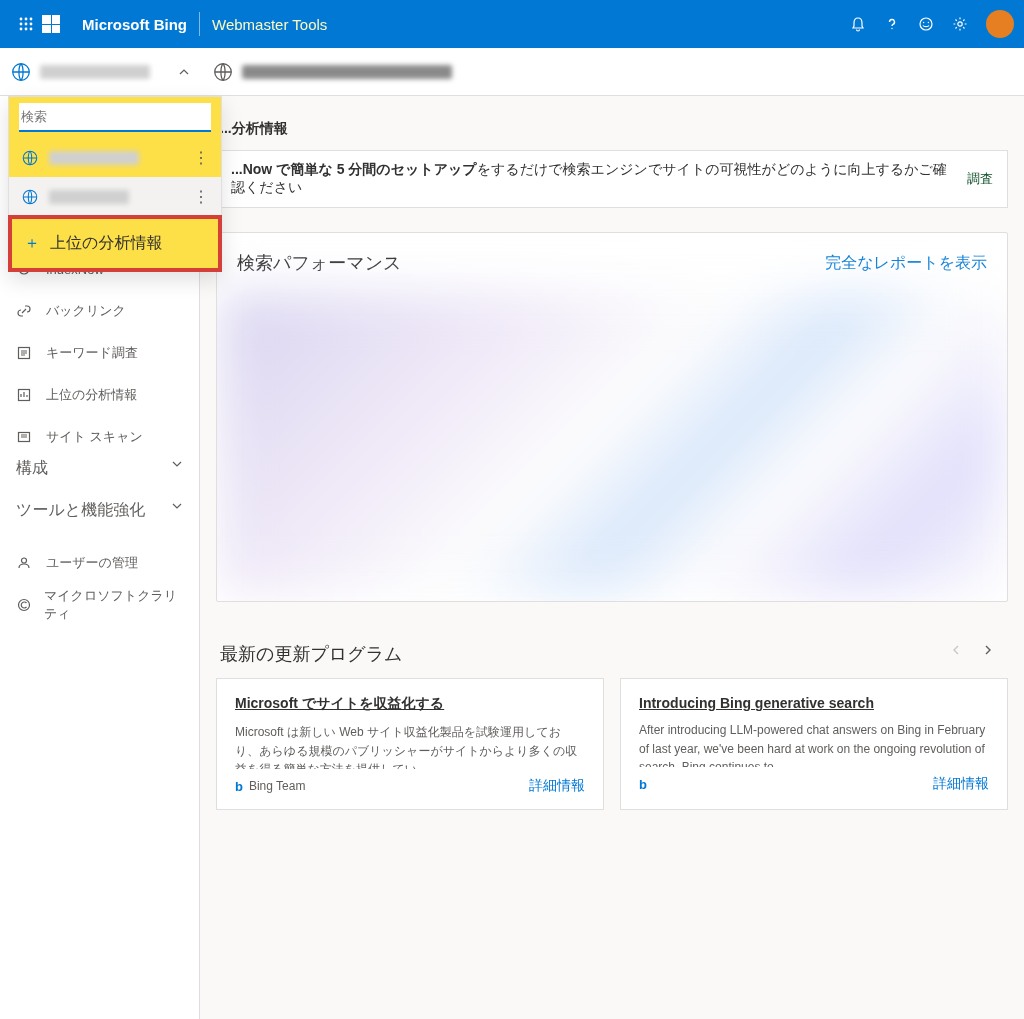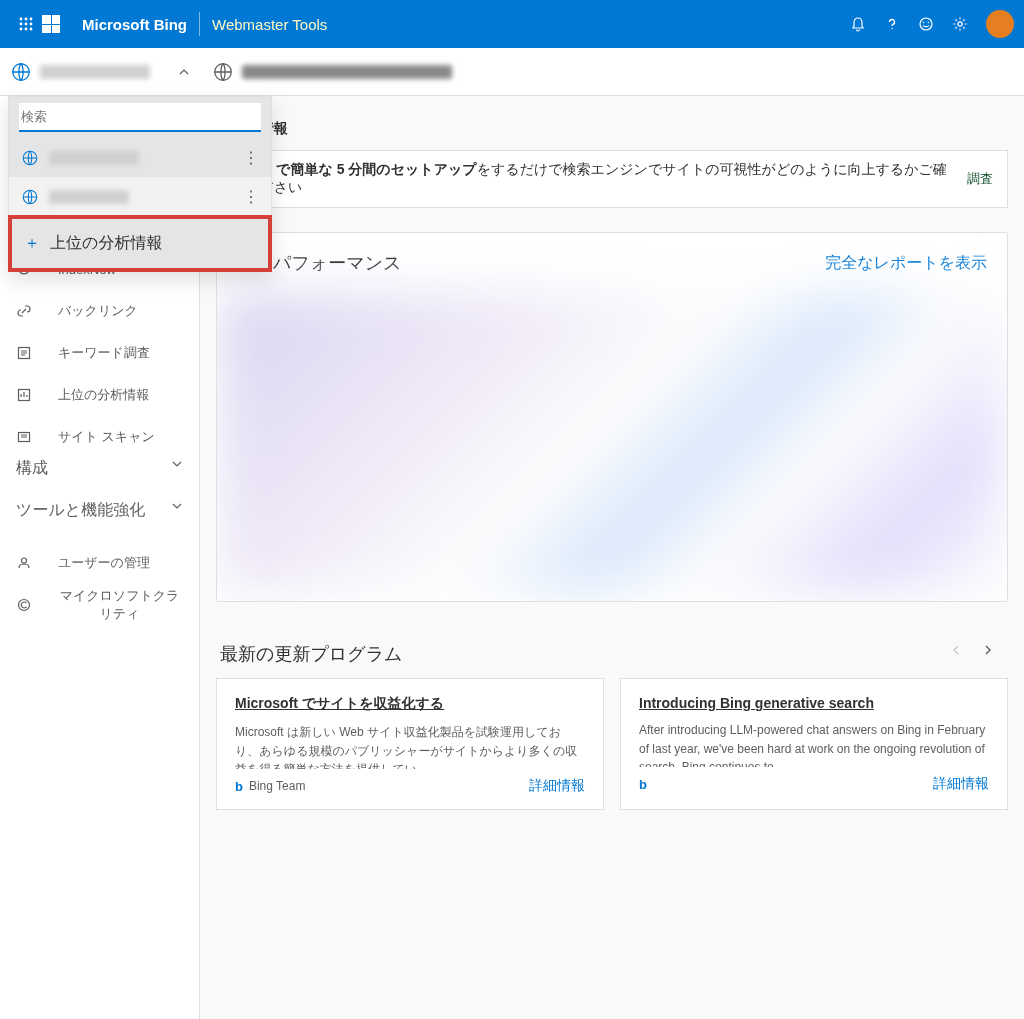--- a/index.html
+++ b/index.html
@@ -17,21 +17,21 @@
 .sitebar-left { width:200px; display:flex; align-items:center; padding:0 10px; gap:8px; position:relative; cursor:pointer; }
 .sitebar-right { flex:1; display:flex; align-items:center; padding:0 12px; gap:8px; }
 .chevron { margin-left:auto; }
 .globe-ic { width:22px; height:22px; color:#0078d4; flex-shrink:0; }
 .globe-ic-small { width:18px; height:18px; color:#0078d4; }
 .blurtext { height:14px; border-radius:2px; filter:blur(2.5px); background:#d0d0d0; }
 .blurtext.l1 { width:110px; }
 .blurtext.l2 { width:210px; background:#8a8a8a; }
 .main { display:flex; height:calc(100% - 96px); position:relative; }
 .sidebar { width:200px; border-right:1px solid #e1dfdd; background:#fff; padding-top:110px; }
-.sidebar-row { display:flex; align-items:center; height:42px; padding:0 16px; color:#605e5c; font-size:13px; gap:24px; cursor:pointer;text-align:center; }
+.sidebar-row { display:flex; align-items:center; height:42px; padding:0 16px; color:#605e5c; font-size:13px; gap:12px; cursor:pointer; }
 .sidebar-row .sic { width:18px; text-align:center; color:#605e5c; font-size:14px;}
 .sidebar-section { display:flex; align-items:flex-start; justify-content:space-between; padding:0 16px; height:42px; color:#605e5c; font-size:16px; cursor:pointer; }
 .content { flex:1; padding:16px 16px 0 16px; overflow:hidden; }
 .content-title-row { display:flex; align-items:center; padding:8px 0 12px 4px; }
 .content-title { font-size:14px; font-weight:600; color:#323130; }
 .banner { background:#fff; border:1px solid #e1dfdd; padding:10px 14px; display:flex; align-items:center; font-size:14px; }
 .banner-strong { font-weight:600; }
 .banner-link { color:#14532d; cursor:pointer; padding-left:8px; font-size:13px; text-align:right; }
 .panel { background:#fff; border:1px solid #e1dfdd; margin-top:24px; border-radius:2px; overflow:hidden; }
 .panel-head { display:flex; align-items:center; justify-content:space-between; padding:18px 20px; }
@@ -43,21 +43,21 @@
 .arrow-btn { width:32px; height:32px; display:flex; align-items:center; justify-content:center; color:#605e5c; cursor:pointer; font-size:13px;}
 .arrow-btn.disabled { color:#c8c8c8; }
 .cards { display:flex; gap:16px; }
 .card { flex:1; border:1px solid #e1dfdd; background:#fff; padding:16px 18px 14px 18px; }
 .card h3 { font-size:14px; font-weight:600; margin-bottom:10px;text-decoration:underline; }
 .card p { font-size:12px; color:#605e5c; line-height:1.55; height:46px; overflow:hidden; }
 .card-foot { display:flex; align-items:center; justify-content:space-between; margin-top:8px; }
 .bing-pill { display:flex; align-items:center; gap:6px; font-size:12px; color:#605e5c; }
 .bing-b { color:#0078d4; font-weight:700; font-size:13px;}
 .card-link { color:#0078d4; font-size:14px; cursor:pointer; }
-.dropdown { position:absolute; top:96px; left:8px; width:264px; background:#e5e5e5; border:1px solid #e1dfdd; box-shadow:0 8px 20px rgba(0,0,0,0.12); z-index:50; }
+.dropdown { position:absolute; top:96px; left:8px; width:214px; background:#fde047; border:1px solid #e1dfdd; box-shadow:0 8px 20px rgba(0,0,0,0.12); z-index:50; }
 .dd-search { padding:6px 10px; }
 .dd-search input { width:100%; border:none; border-bottom:2px solid #0078d4; font-size:13px; padding:6px 2px; outline:none; }
 .dd-item { display:flex; align-items:center; padding:10px 12px; gap:10px; cursor:pointer; }
 .dd-item.shade { background:#f3f2f1; }
 .dd-more { margin-left:auto; color:#605e5c; cursor:pointer; }
 .dd-add { display:flex; align-items:center; gap:10px; padding:14px 12px; border:4px solid #d43f3a; cursor:pointer; margin:-1px; }
 .dd-add .plus { color:#0078d4; font-size:16px; font-weight:400; }
 svg { display:block; }
 </style>
 </head>

